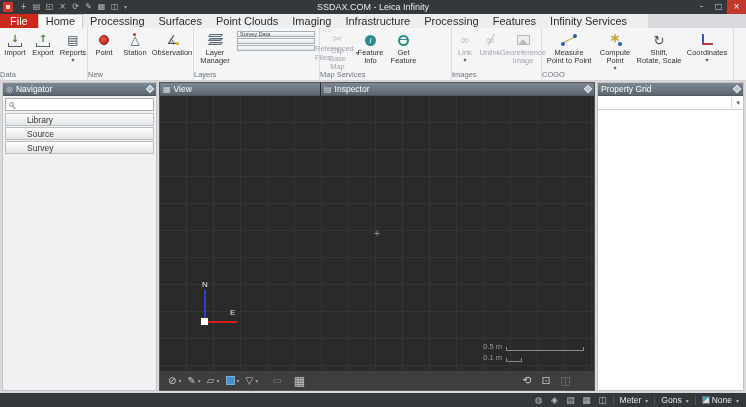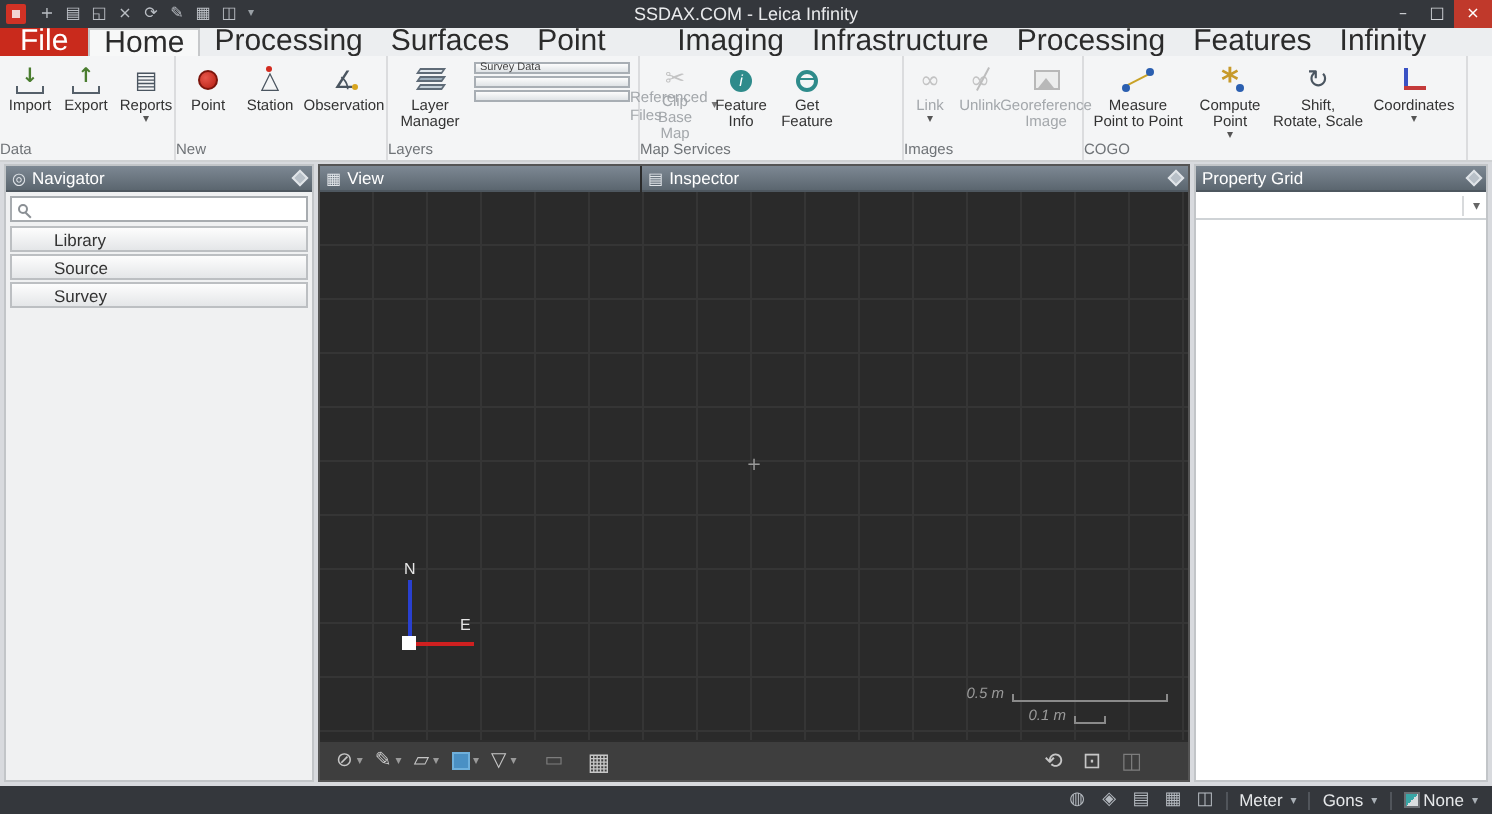--- a/index.html
+++ b/index.html
@@ -12,21 +12,21 @@
   .app-logo { width:10px; height:10px; background:#d03225; border-radius:1px; margin:0 4px 0 3px; flex:none; }
   .app-logo::after { content:""; display:block; width:4px; height:4px; margin:3px; background:#f2d5d2; }
   .qa { width:13px; text-align:center; color:#b9bdc3; font-size:8px; line-height:14px; flex:none; }
   .qa-chev { width:9px; font-size:6px; color:#9aa0a6; text-align:center; line-height:14px; }
   .title-text { position:absolute; left:0; right:0; text-align:center; color:#e9eaec; font-size:9px; line-height:14px; pointer-events:none; }
   .win-controls { margin-left:auto; display:flex; height:14px; position:relative; z-index:2; }
   .win-btn { width:17px; text-align:center; color:#cfd2d6; font-size:8px; line-height:14px; }
   .win-btn.close { background:#c0392b; color:#fff; width:19px; }
 
   
-  .tabstrip { position:absolute; left:0; top:14px; width:746px; height:14px; background:#eceef0; display:flex; font-size:15px; }
+  .tabstrip { position:absolute; left:0; top:14px; width:648px; height:14px; background:#eceef0; display:flex; font-size:11px;text-align:right; }
   .tab { padding:0 7px; line-height:14px; color:#2b2b2b; }
   .tab.file { background:#c92a1c; color:#fff; padding:0 10px; }
   .tab.active { background:#f7f8f8; border:1px solid #c6c8ca; border-bottom:none; line-height:13px; }
 
   
   .ribbon { position:absolute; left:0; top:28px; width:746px; height:53px; background:#f4f5f6; border-bottom:1px solid #cfd1d3; display:flex; }
   .rgroup { position:relative; height:100%; border-right:1px solid #dbdcde; padding:1px 1px 10px; flex:none; }
   .rgroup-label { position:absolute; bottom:0; left:0; right:0; text-align:left; font-size:7.5px; color:#6f7377; line-height:10px; }
   .rbuttons { display:flex; height:42px; }
   .rbtn { display:flex; flex-direction:column; align-items:center; padding-top:2px; color:#333; flex:none; }
@@ -95,21 +95,21 @@
     background-image:repeating-linear-gradient(to right, transparent 0 26px, #353535 26px 27px),
                      repeating-linear-gradient(to bottom, transparent 0 26px, #353535 26px 27px); }
   .center-cross { position:absolute; left:50%; top:50%; transform:translate(-50%,-50%); color:#9a9a9a; font-size:9px; }
   .compass { position:absolute; left:44px; top:194px; width:40px; height:40px; }
   .axis-n { position:absolute; left:0; top:0; width:2px; height:33px; background:#2940cf; }
   .axis-e { position:absolute; left:0; top:31px; width:33px; height:2px; background:#cf2020; }
   .origin { position:absolute; left:-3px; top:28px; width:7px; height:7px; background:#fff; }
   .n-label { position:absolute; left:-2px; top:-10px; color:#e6e6e6; font-size:8px; }
   .e-label { position:absolute; left:26px; top:18px; color:#e6e6e6; font-size:8px; }
   .scalebar { position:absolute; right:10px; bottom:8px; font-size:7.5px; color:#9a9a9a; }
-  .srow { display:flex; justify-content:center; align-items:flex-end; gap:4px; margin-top:2px;font-style:italic; }
+  .srow { display:flex; justify-content:flex-start; align-items:flex-end; gap:4px; margin-top:2px; }
   .bracket { height:4px; border:1px solid #8a8a8a; border-top:none; }
   .bracket.long { width:78px; }
   .bracket.short { width:16px; }
   .view-toolbar { flex:none; height:20px; background:#3e3e3e; border-top:1px solid #2c2c2c; display:flex; align-items:center; padding:0 5px; color:#c6c6c6; }
   .vtool { display:flex; align-items:center; padding:0 3px; font-size:10px; }
   .vtool .chev { color:#9a9a9a; }
   .blue-sq { width:9px; height:9px; background:#4a90c4; border:1px solid #6fb0dc; }
   .vt-dim { color:#7d7d7d; }
   .vt-right { margin-left:auto; display:flex; gap:10px; margin-right:18px; font-size:11px; }
 

